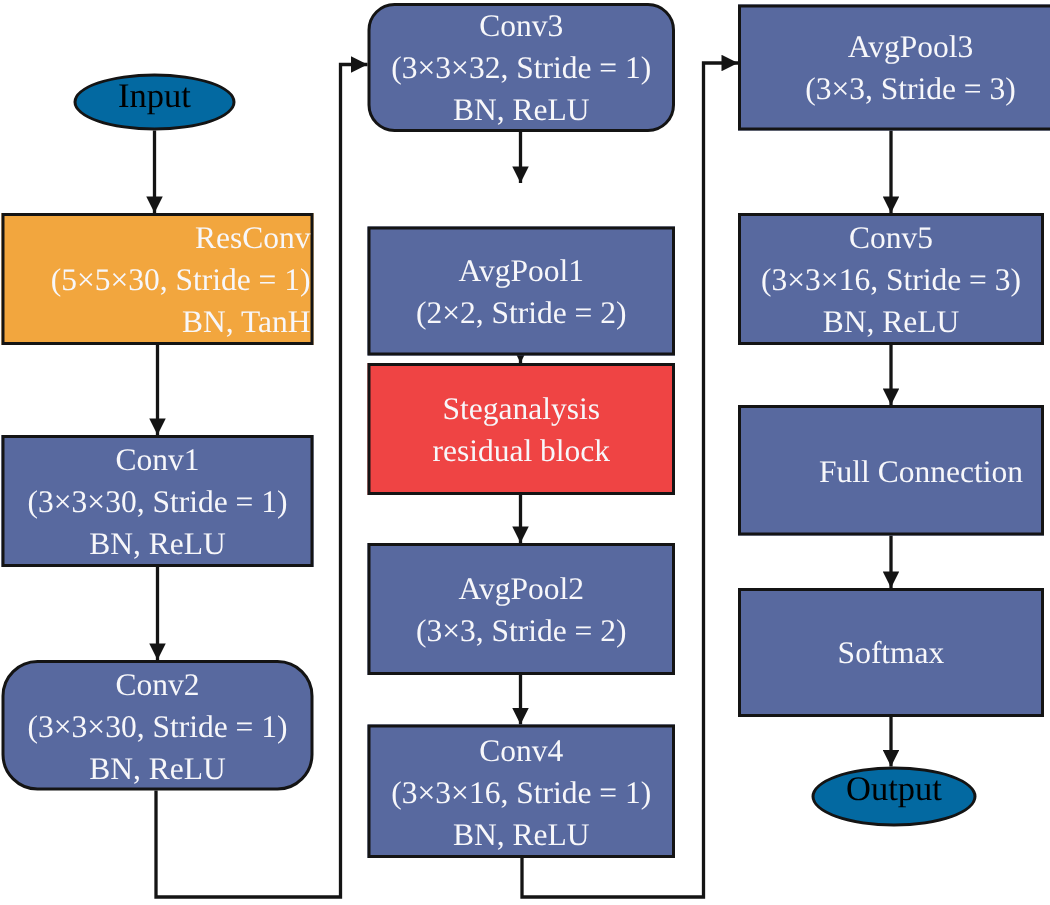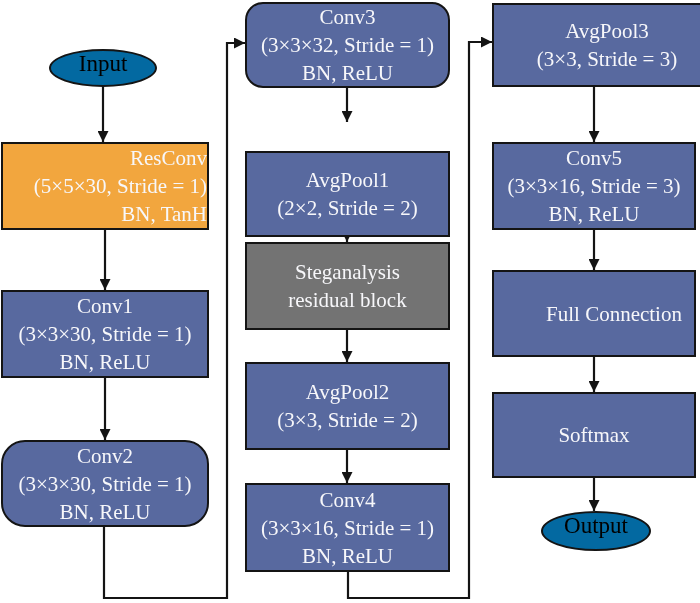--- a/index.html
+++ b/index.html
@@ -9,21 +9,21 @@
   }
   #wires{position:absolute;left:0;top:0;width:700px;height:603px;}
   .block{
     position:absolute;box-sizing:border-box;border:2px solid #141414;
     display:flex;flex-direction:column;justify-content:center;align-items:center;
     color:#f7f7fa;text-align:center;
   }
   .block .bl{font-size:21px;line-height:28px;white-space:nowrap;}
   .blue{background:#58699f;}
   .orange{background:#f2a63e;}
-  .brown{background:#737373;}
+  .brown{background:#ef4444;}
   .terminal{
     position:absolute;box-sizing:border-box;border:2px solid #141414;border-radius:50%;
     background:#0369a1;color:#000000;display:flex;align-items:flex-start;justify-content:center;
     font-size:23px;
   }
   
   #n-resconv {left:1px;  top:142px;width:208px;height:88px;align-items:flex-end;}
   #n-conv1   {left:1px;  top:290px;width:208px;height:88px;}
   #n-conv2   {left:1px;  top:440px;width:208px;height:87px;border-radius:24px;}
   #n-conv3   {left:245px;top:2px;  width:205px;height:86px;border-radius:18px;}

